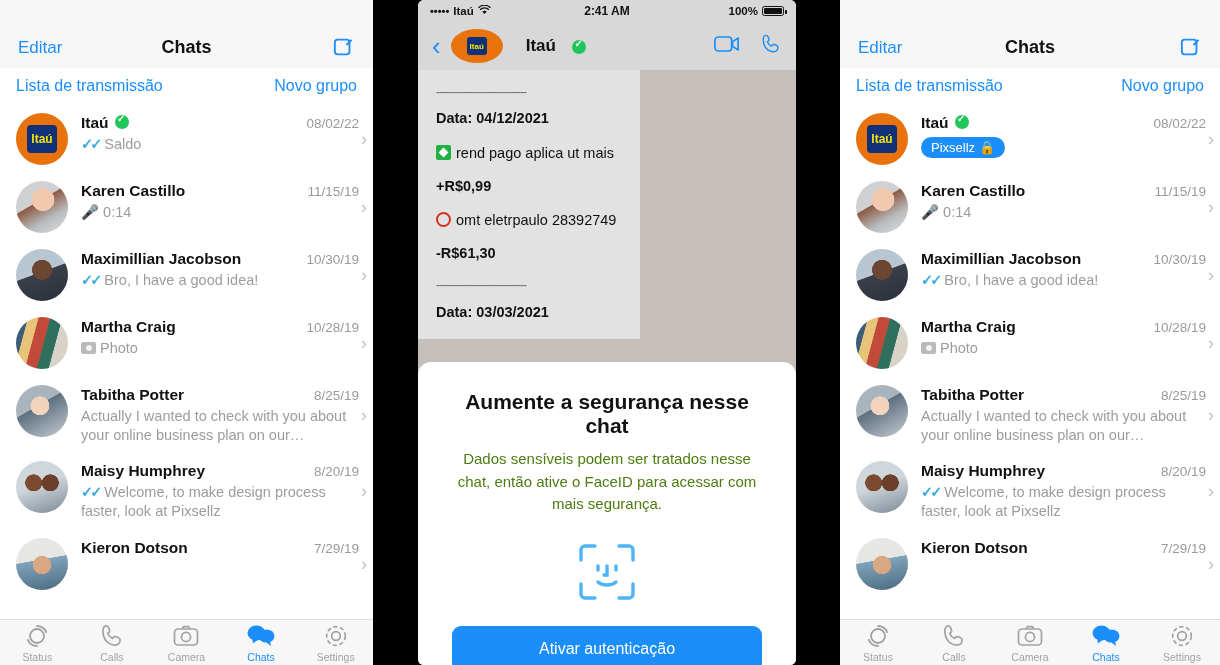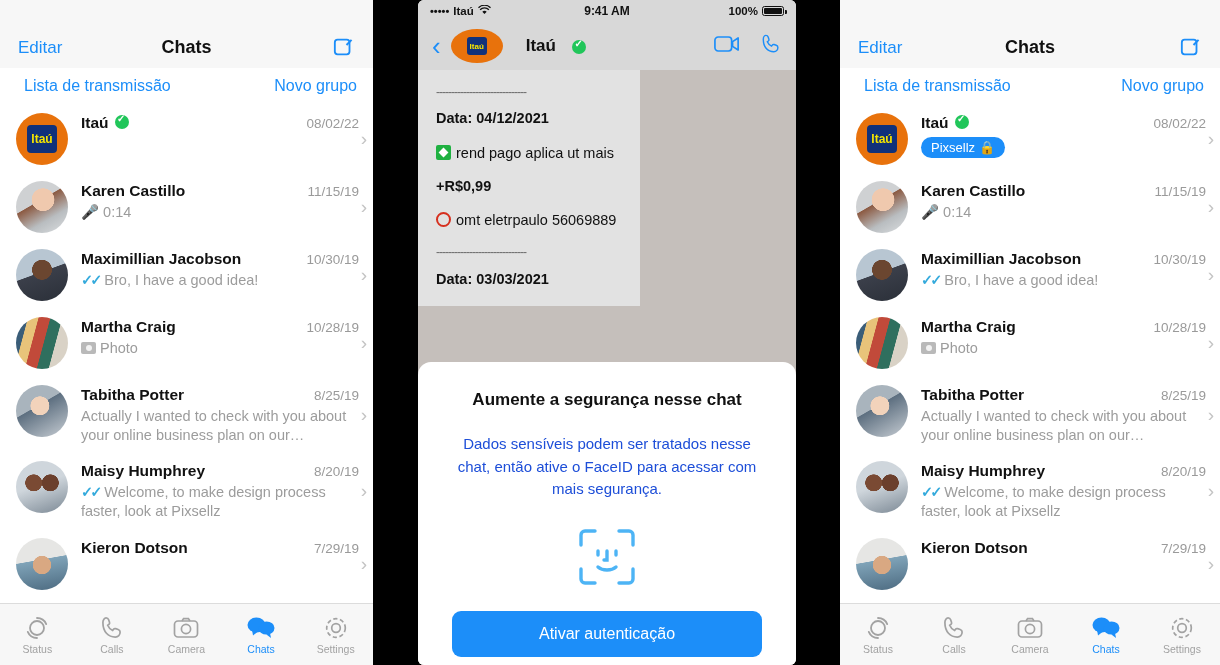--- a/index.html
+++ b/index.html
@@ -27,21 +27,21 @@
     padding: 0 18px 10px 18px; position: relative;
   }
   .nav-edit { color: #1c8ef9; font-size: 17px; }
   .nav-title { font-size: 18px; font-weight: bold; color: #111;
                position: absolute; left: 0; right: 0; bottom: 10px; text-align: center; }
   .compose-ico { position: relative; z-index: 2; width: 22px; height: 22px; }
 
   
   .subrow {
     display: flex; justify-content: space-between; align-items: center;
-    padding: 9px 16px 10px 24px; font-size: 16px; color: #1c8ef9;
+    padding: 9px 16px 10px 16px; font-size: 16px; color: #1c8ef9;
     background: #fff;
   }
 
   
   .chatlist { background: #fff; }
   .row { display: flex; align-items: flex-start; padding: 8px 14px 8px 16px; position: relative; }
   .avatar {
     width: 52px; height: 52px; border-radius: 50%; flex: 0 0 52px;
     margin-right: 13px; overflow: hidden; position: relative; background: #dcdcdc;
   }
@@ -69,21 +69,21 @@
                      border-radius:50%; background:#f2f2f2; }
 
   
   .itau { background: #e8720c; display: flex; align-items: center; justify-content: center; }
   .itau-sq { width: 30px; height: 28px; background: #10317a; border-radius: 4px;
              display: flex; align-items: center; justify-content: center;
              color: #f6e500; font-size: 12px; font-weight: bold; }
 
   
   .tabbar {
-    position: absolute; left: 0; right: 0; bottom: 0; height: 62px;
+    position: absolute; left: 0; right: 0; bottom: 0; height: 46px;
     background: #f7f7f7; border-top: 1px solid #dcdcdc;
     display: flex; align-items: center;
   }
   .tab { flex: 1; text-align: center; color: #a2a2a2; font-size: 10.5px; }
   .tab.active { color: #1c8ef9; }
   .tab .ti { display: block; height: 26px; margin-bottom: 2px; }
   .tab svg { vertical-align: middle; }
 
   
   .statusbar {
@@ -128,22 +128,22 @@
   .o-red { display: inline-block; width: 15px; height: 15px; border: 2.4px solid #d6301f;
            border-radius: 50%; position: relative; top: 2px; margin-right: 5px; }
   .amt { font-weight: bold; display: block; margin-top: 12px; }
 
   
   .modal {
     position: absolute; left: 0; right: 0; bottom: 0; top: 292px;
     background: #fff; border-radius: 13px 13px 0 0;
     padding: 28px 34px 0 34px; text-align: center;
   }
-  .modal h2 { font-size: 17px; color: #111; margin-bottom: 23px; }
-  .modal p { font-size: 15px; color: #1d4ed8; line-height: 1.5; }
+  .modal h2 { font-size: 21px; color: #111; margin-bottom: 10px; }
+  .modal p { font-size: 15px; color: #4d7c0f; line-height: 1.5; }
   .faceid { margin: 26px auto 24px auto; width: 60px; height: 60px; }
   .btn-primary {
     display: block; width: 100%; background: #1c8ef9; color: #fff;
     border: none; border-radius: 9px; padding: 14px 0;
     font-size: 16px; font-family: inherit; cursor: pointer;
   }
   .btn-text {
     display: block; width: 100%; background: none; border: none;
     color: #1a1a1a; font-size: 16px; font-family: inherit;
     padding: 19px 0; cursor: pointer;
@@ -173,20 +173,21 @@
         <div class="row">
           <span class="avatar itau">
             <span class="itau-sq">Itaú</span>
           </span>
           <div class="rowbody">
             <div class="rowtop">
               <span class="name">Itaú</span>
               <span class="verified"></span>
               <span class="date">08/02/22</span>
             </div>
+            <div class="snippet"><span class="ticks">✓✓</span><span>Saldo</span></div>
           </div>
           <span class="chev">›</span>
         </div>
         <div class="row">
           <span class="avatar" style="background:radial-gradient(circle at 52% 36%, #f0c9ae 0 26%, transparent 27%), linear-gradient(150deg,#cfd1d3 0 40%,#8c5a42 41%,#b9bdc0 70%,#dcdfe1 100%)"></span>
           <div class="rowbody">
             <div class="rowtop">
               <span class="name">Karen Castillo</span>
               <span class="date">11/15/19</span>
             </div>
@@ -282,21 +283,21 @@
         <span class="sb-dots">•••••</span>
         <span>Itaú</span>
         <span>
           <svg width="13" height="10" viewBox="0 0 16 12">
               <path d="M8 11 L5.3 8.2 A3.9 3.9 0 0 1 10.7 8.2 Z" fill="#111"></path>
               <path d="M2.6 5.6 A7.6 7.6 0 0 1 13.4 5.6" fill="none" stroke="#111" stroke-width="1.6"></path>
               <path d="M0.6 3.2 A10.4 10.4 0 0 1 15.4 3.2" fill="none" stroke="#111" stroke-width="1.6"></path>
             </svg>
         </span>
       </div>
-      <div class="sb-center">9:41 AM</div>
+      <div class="sb-center">2:41 AM</div>
       <div class="sb-right">
         <span>100%</span>
         <span class="batt"></span>
       </div>
     </div>
 
     <div class="chatnav">
       <span class="back">‹</span>
       <span class="avatar chat-av itau">
         <span class="itau-sq">Itaú</span>
@@ -323,21 +324,22 @@
         <span class="dash">------------------------------</span>
         <div class="dt">
           <span style="font-weight:bold">Data:</span>
           <span>04/12/2021</span>
         </div>
         <div class="entry">
           <span class="sq-green"></span><span>rend pago aplica ut mais</span>
           <span class="amt">+R$0,99</span>
         </div>
         <div class="entry">
-          <span class="o-red"></span><span>omt eletrpaulo 56069889</span>
+          <span class="o-red"></span><span>omt eletrpaulo 28392749</span>
+          <span class="amt">-R$61,30</span>
         </div>
         <span class="dash">------------------------------</span>
         <div class="dt" style="margin-bottom:0">
           <span style="font-weight:bold">Data:</span>
           <span>03/03/2021</span>
         </div>
       </div>
 
       <div class="modal">
         <h2>Aumente a segurança nesse chat</h2>

